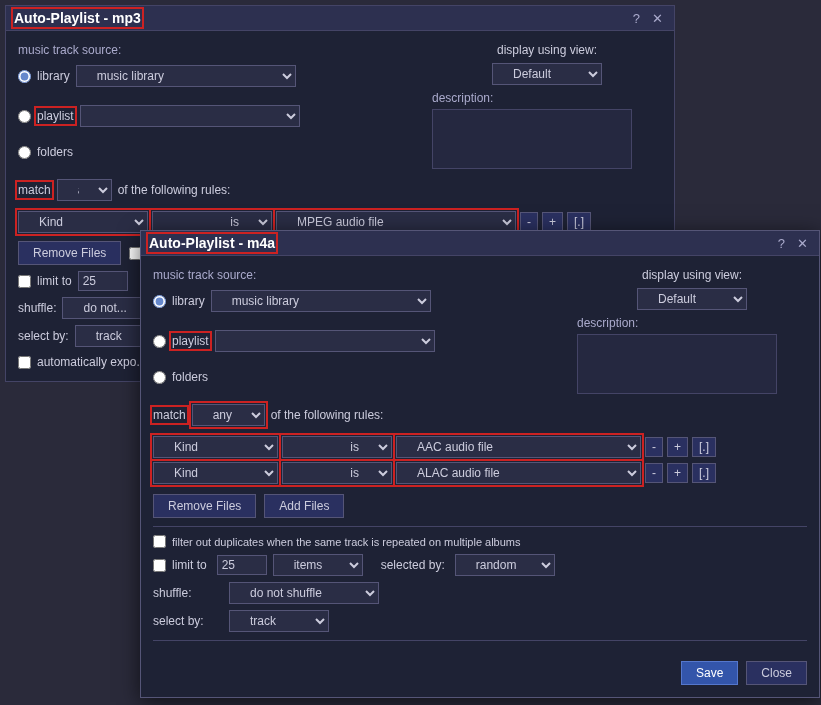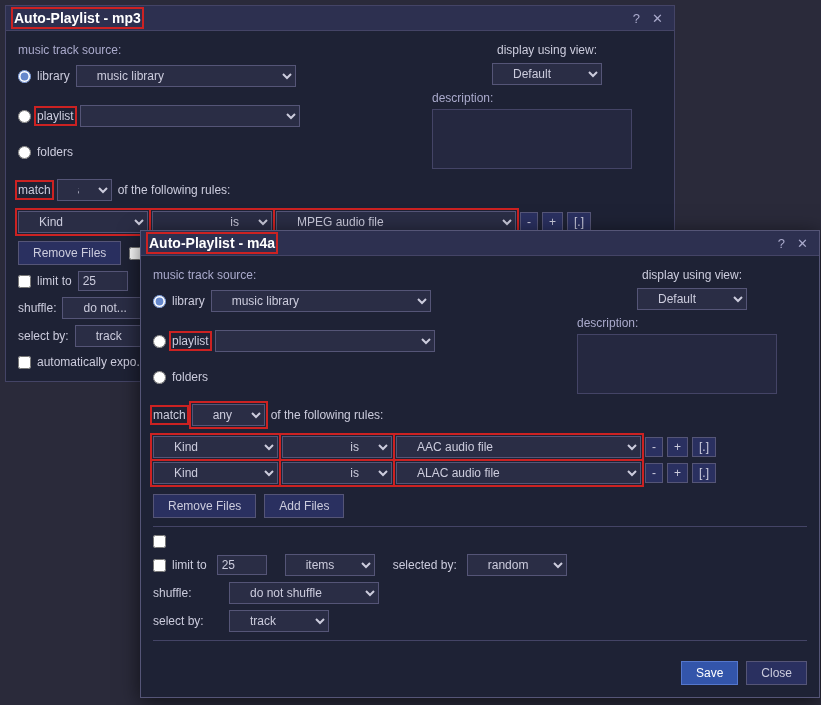--- a/index.html
+++ b/index.html
@@ -440,27 +440,28 @@
 
     <div style="margin-top:10px; display:flex; gap:8px;">
       <button class="action-btn">Remove Files</button>
       <button class="action-btn">Add Files</button>
     </div>
 
     <div class="separator"></div>
 
     <div class="filter-checkbox-row">
       <input type="checkbox" style="">
+      <span class="filter-text">filter out duplicates when the same track is repeated on multiple albums</span>
     </div>
 
     <div class="option-row">
       <input type="checkbox" style="">
       <span style="margin-right:4px;">limit to</span>
       <input type="text" value="25" style="">
-      <select style="width:90px; margin-left:12px;">
+      <select style="width:90px; margin-left:0;">
         <option>items</option>
       </select>
       <span style="margin-left:12px; margin-right:4px;">selected by:</span>
       <select style="width:100px;">
         <option>random</option>
       </select>
     </div>
 
     <div class="option-row">
       <span style="width:70px;">shuffle:</span>

